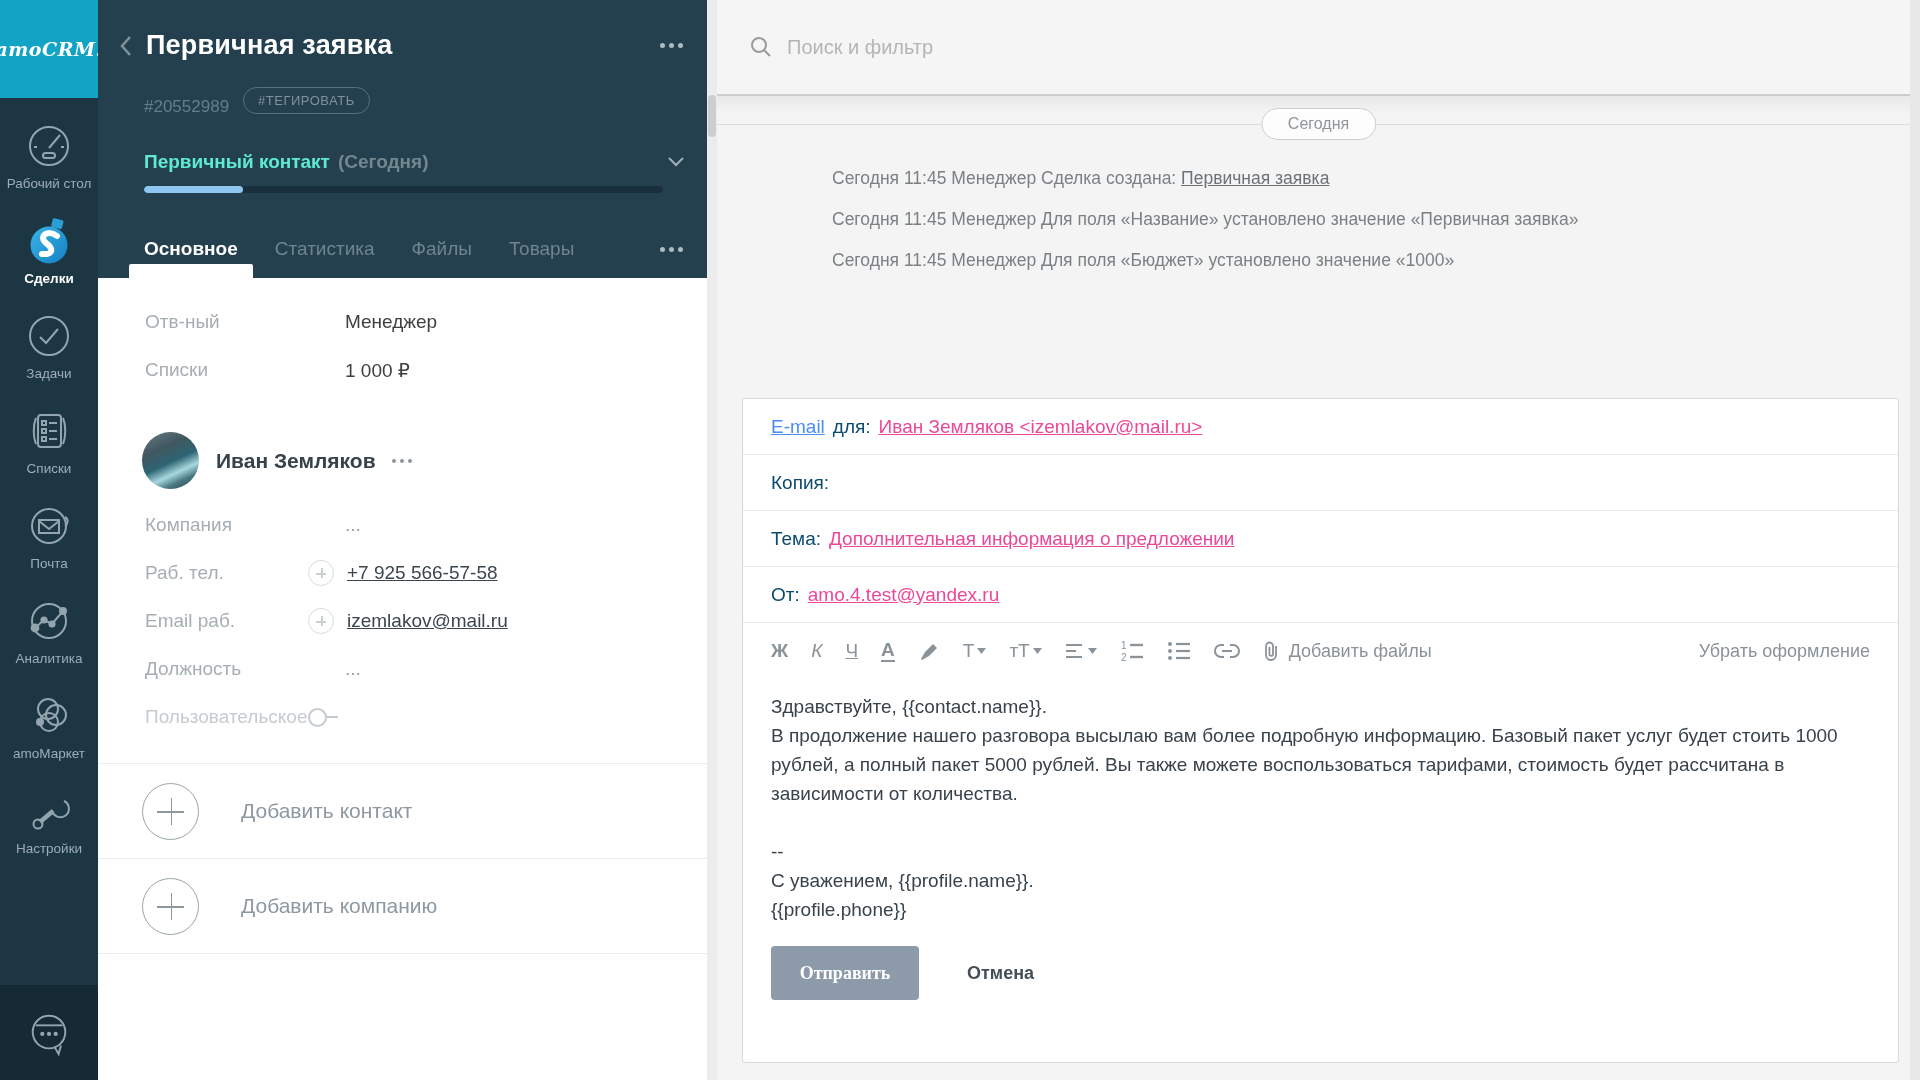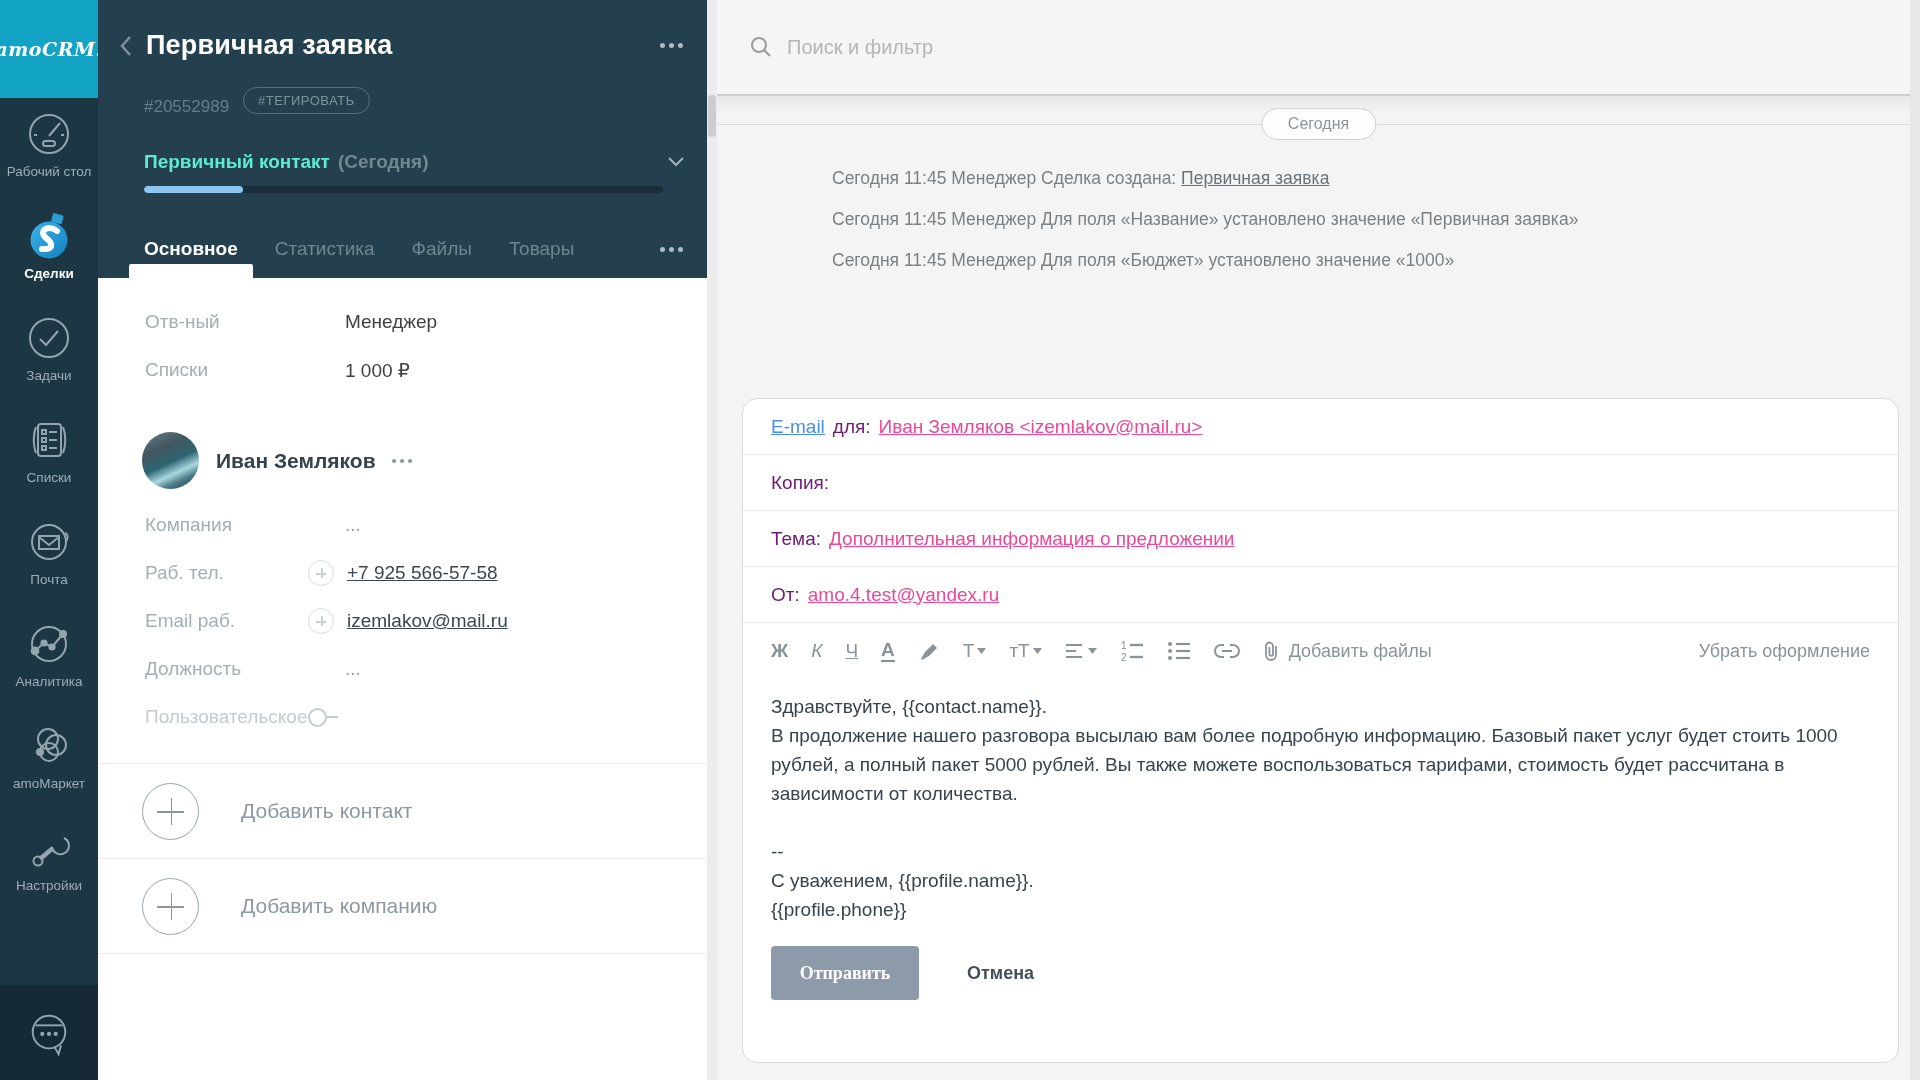--- a/index.html
+++ b/index.html
@@ -4,21 +4,21 @@
 <style>
   * { margin:0; padding:0; box-sizing:border-box; }
   html,body { width:1920px; height:1080px; overflow:hidden; }
   body { font-family:"Liberation Sans","DejaVu Sans",sans-serif; background:#f4f4f4; position:relative; color:#39434b; }
   svg { display:block; }
 
   
   .sidebar { position:absolute; left:0; top:0; width:98px; height:1080px; background:#1d3643; }
   .logo { height:98px; background:#13a3c5; display:flex; align-items:center; justify-content:center; }
   .logo span { color:#fff; font-family:"DejaVu Serif",serif; font-style:italic; font-weight:bold; font-size:19px; letter-spacing:0.5px; }
-  .nav { position:absolute; top:98px; left:0; right:0; bottom:95px; display:flex; flex-direction:column; align-items:center; padding-top:12px;gap:7px; }
+  .nav { position:absolute; top:98px; left:0; right:0; bottom:95px; display:flex; flex-direction:column; align-items:center; padding-top:24px; }
   .nav-item { display:flex; flex-direction:column; align-items:center; margin-bottom:25px; cursor:pointer; width:98px; }
   .nav-item .ni-icon { width:48px; height:48px; }
   .nav-item .ni-label { margin-top:6px; font-size:13.5px; line-height:16px; color:#9cadb7; text-align:center; }
   .nav-item.active .ni-label { color:#ffffff; font-weight:bold; }
   .support { position:absolute; bottom:0; left:0; width:98px; height:95px; background:#152a35; display:flex; align-items:center; justify-content:center; cursor:pointer; }
 
   
   .deal-panel { position:absolute; left:98px; top:0; width:609px; height:1080px; background:#ffffff; }
   .deal-header { position:relative; height:278px; background:#24404e; padding:0 22px 0 20px; }
   .dh-row1 { display:flex; align-items:center; padding-top:30px; }
@@ -80,23 +80,23 @@
   .search-input::placeholder { color:#b5b5b5; }
   .search-shadow { height:18px; background:linear-gradient(rgba(0,0,0,0.05),transparent); }
   .date-divider { position:absolute; top:108px; left:0; right:0; height:34px; }
   .date-line { position:absolute; top:16px; left:0; right:0; height:1px; background:#dcdcdc; }
   .date-pill { position:absolute; left:50%; transform:translateX(-50%); top:0; background:#fdfdfd; border:1px solid #cfcfcf; border-radius:16px; padding:6px 26px; font-size:16px; color:#8f9498; }
   .events { position:absolute; top:166px; left:115px; right:40px; }
   .event { font-size:17.5px; color:#7b8084; margin-bottom:17px; line-height:24px; }
   .event-link { color:#6b7278; text-decoration:underline; cursor:pointer; }
 
   
-  .compose { position:absolute; left:25px; top:398px; width:1157px; height:665px; background:#fff; border:1px solid #d9d9d9; border-radius:15px; }
+  .compose { position:absolute; left:25px; top:398px; width:1157px; height:665px; background:#fff; border:1px solid #d9d9d9; border-radius:3px; }
   .c-row { display:flex; align-items:center; height:56px; padding:0 28px; border-bottom:1px solid #ebebeb; font-size:19px; }
-  .c-label { color:#701a75; }
+  .c-label { color:#0c4a6e; }
   .c-value { color:#ec4899; margin-left:8px;text-decoration:underline; }
   .email-link { color:#4a8df0; text-decoration:underline; cursor:pointer; margin-right:8px; }
   .c-chevron { margin-left:auto; cursor:pointer; }
   .toolbar { display:flex; align-items:center; height:56px; padding:0 28px; gap:23px; font-size:19px; color:#8a9399; }
   .tb-btn { cursor:pointer; display:flex; align-items:center; gap:3px; color:#8a9399; }
   .tb-bold { font-weight:bold; }
   .tb-italic { font-style:italic; }
   .tb-under { text-decoration:underline; }
   .tb-color { font-weight:bold; border-bottom:2px solid #8a9399; line-height:20px; }
   .tb-attach { display:flex; align-items:center; gap:8px; font-size:18px; cursor:pointer; }

